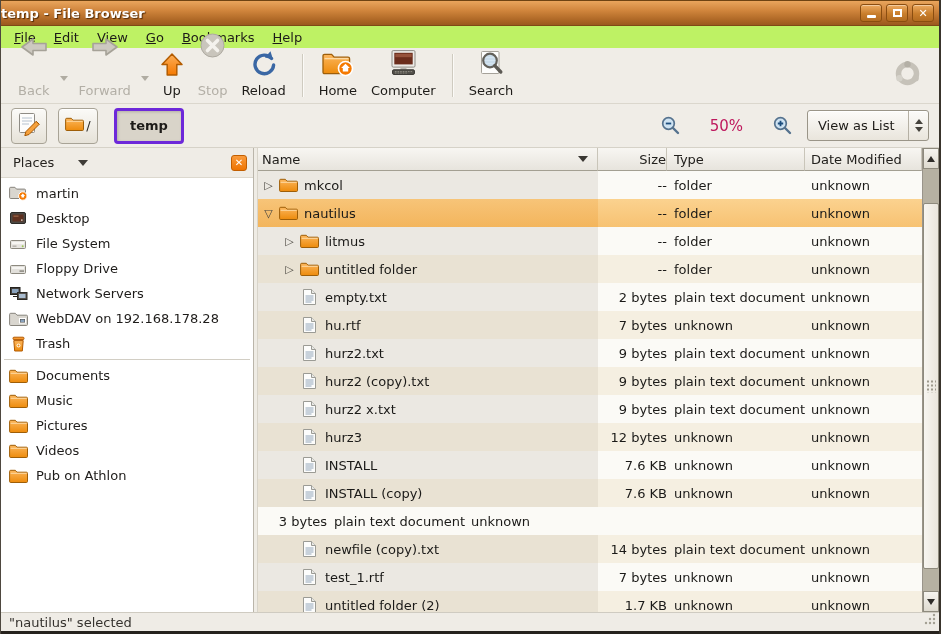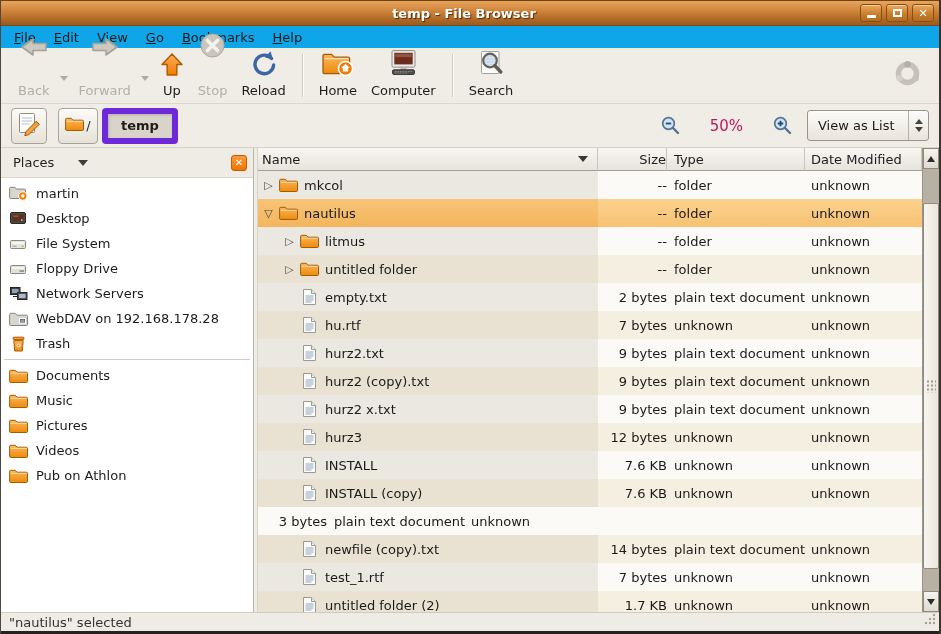--- a/index.html
+++ b/index.html
@@ -4,32 +4,32 @@
 <style>
   html,body{margin:0;padding:0;background:#555;}
   *{box-sizing:border-box;}
   body{width:941px;height:634px;font-family:"DejaVu Sans","Liberation Sans",sans-serif;}
   .window{position:relative;width:941px;height:634px;display:flex;flex-direction:column;
     background:#efece5;border-left:1px solid #4e483f;border-right:2px solid #39342c;overflow:hidden;}
   
   .titlebar{height:26px;flex:0 0 26px;position:relative;display:flex;align-items:center;
     background:linear-gradient(180deg,#e9a55d 0%,#d0853c 40%,#ab6524 82%,#9a5a1e 100%);
     border-top:1px solid #6e4312;border-bottom:1px solid #7e4a16;}
-  .title-text{position:absolute;left:0;right:12px;text-align:center;font-size:13px;font-weight:bold;
+  .title-text{position:absolute;left:0;right:12px;font-size:13px;font-weight:bold;
     color:#fff;text-shadow:1px 1px 1px rgba(66,33,0,.85);}
   .app-icon{margin-left:6px;display:grid;place-items:center;z-index:1;}
   .win-controls{margin-left:auto;display:flex;gap:4px;margin-right:5px;z-index:1;}
   .win-btn{width:22px;height:18px;border:1px solid #8a4d10;border-radius:3px;cursor:default;
     background:linear-gradient(#edab62,#c97e2c 55%,#b26b20);display:grid;place-items:center;
     box-shadow:inset 0 1px 0 rgba(255,255,255,.4);}
   .g-min{width:9px;height:3px;background:#fff;border-radius:1px;margin-top:6px;}
   .g-max{width:9px;height:8px;border:2px solid #fff;}
   .g-close{color:#fff;font-weight:bold;font-size:11px;line-height:1;}
   
-  .menubar{height:22px;flex:0 0 22px;display:flex;align-items:center;background:#0ea5e9;padding-left:4px;}
+  .menubar{height:22px;flex:0 0 22px;display:flex;align-items:center;background:#bef264;padding-left:4px;}
   .menu-item{font-size:13px;color:#1d1b18;padding:3px 9px;}
   .menu-item .accel{text-decoration:underline;}
   
   .toolbar{height:56px;flex:0 0 56px;display:flex;align-items:stretch;background:#f0ede7;
     border-bottom:1px solid #dbd7cd;padding:0 10px;}
   .tb-group{display:flex;align-items:stretch;}
   .tb-btn{display:flex;flex-direction:column;align-items:center;justify-content:flex-end;
     padding:4px 7px 5px 7px;border-radius:4px;}
   .tb-btn .tb-ic{height:30px;display:flex;align-items:flex-end;justify-content:center;}
   .tb-btn .tb-lab{font-size:13px;color:#1e1c19;margin-top:2px;white-space:nowrap;}
@@ -39,22 +39,22 @@
     border-top:5px solid #b0aca2;margin-top:6px;}
   .tb-sep{width:1px;background:#cfcbc0;margin:6px 9px;box-shadow:1px 0 0 #fbfaf7;}
   .throbber{margin-left:auto;align-self:center;margin-right:8px;}
   
   .locbar{height:44px;flex:0 0 44px;display:flex;align-items:center;background:#f0ede7;
     border-bottom:1px solid #d6d2c8;padding-left:10px;}
   .loc-btn{height:36px;border:1px solid #a8a396;border-radius:4px;display:flex;align-items:center;
     justify-content:center;background:linear-gradient(#fbfaf7,#e6e2d8);box-shadow:inset 0 1px 0 #fff;}
   .loc-edit{width:36px;}
   .loc-root{width:40px;margin-left:11px;gap:2px;font-size:13px;color:#2a2825;}
-  .loc-crumb{margin-left:4px;padding:0 13px;font-size:13px;font-weight:bold;color:#1d1b18;
-    background:#d9d4c9;border:6px solid #6d28d9;box-shadow:inset 1px 1px 3px rgba(0,0,0,.18);}
+  .loc-crumb{margin-left:16px;padding:0 13px;font-size:13px;font-weight:bold;color:#1d1b18;
+    background:#d9d4c9;border:3px solid #6d28d9;box-shadow:inset 1px 1px 3px rgba(0,0,0,.18);}
   .loc-right{margin-left:auto;display:flex;align-items:center;padding-right:10px;}
   .zoom-lvl{font-size:15px;color:#be185d;margin:0 28px;}
   .zoom-btn{display:grid;place-items:center;width:22px;height:22px;}
   .combo{margin-left:14px;height:31px;min-width:122px;border:1px solid #9a9588;border-radius:3px;
     display:flex;align-items:stretch;background:linear-gradient(#fcfbf9,#e9e5dc);box-shadow:inset 0 1px 0 #fff;}
   .combo-label{flex:1;display:flex;align-items:center;padding:0 10px;font-size:13px;color:#1d1b18;white-space:nowrap;}
   .combo-spin{width:20px;border-left:1px solid #b5b0a4;display:flex;flex-direction:column;
     align-items:center;justify-content:center;gap:3px;}
   .tri-up{width:0;height:0;border-left:4px solid transparent;border-right:4px solid transparent;border-bottom:5px solid #45423c;}
   .tri-dn{width:0;height:0;border-left:4px solid transparent;border-right:4px solid transparent;border-top:5px solid #45423c;}

